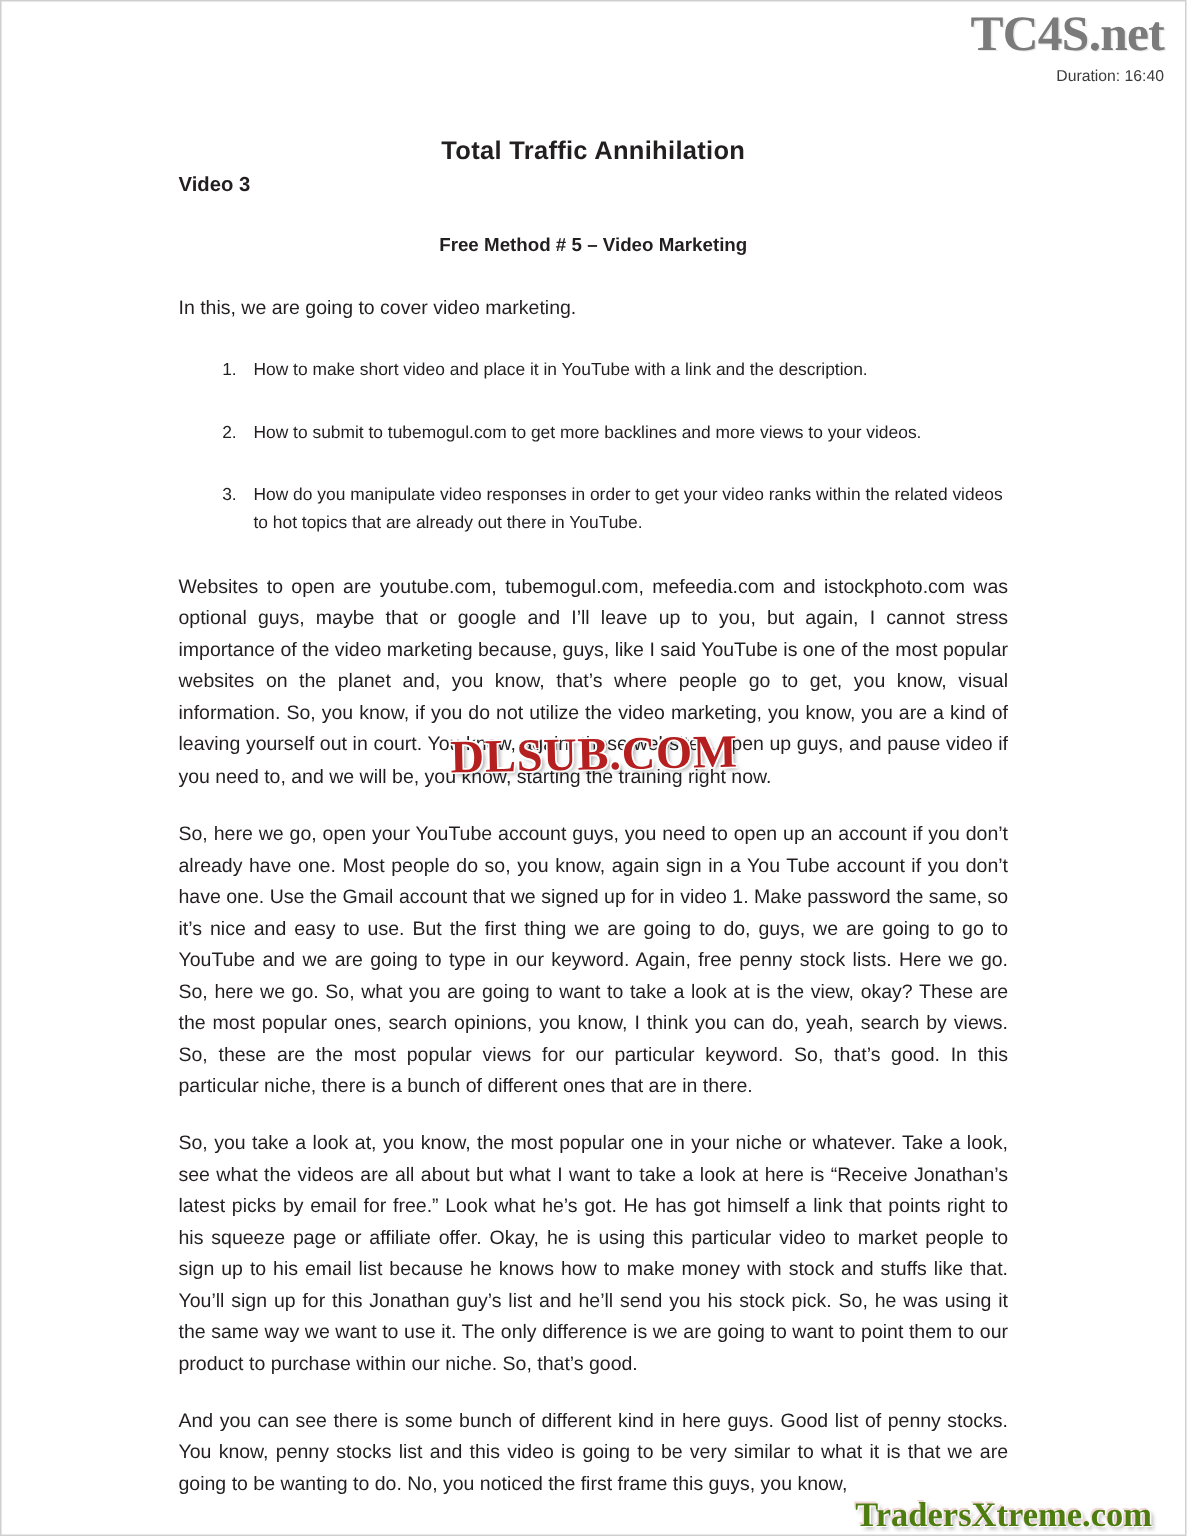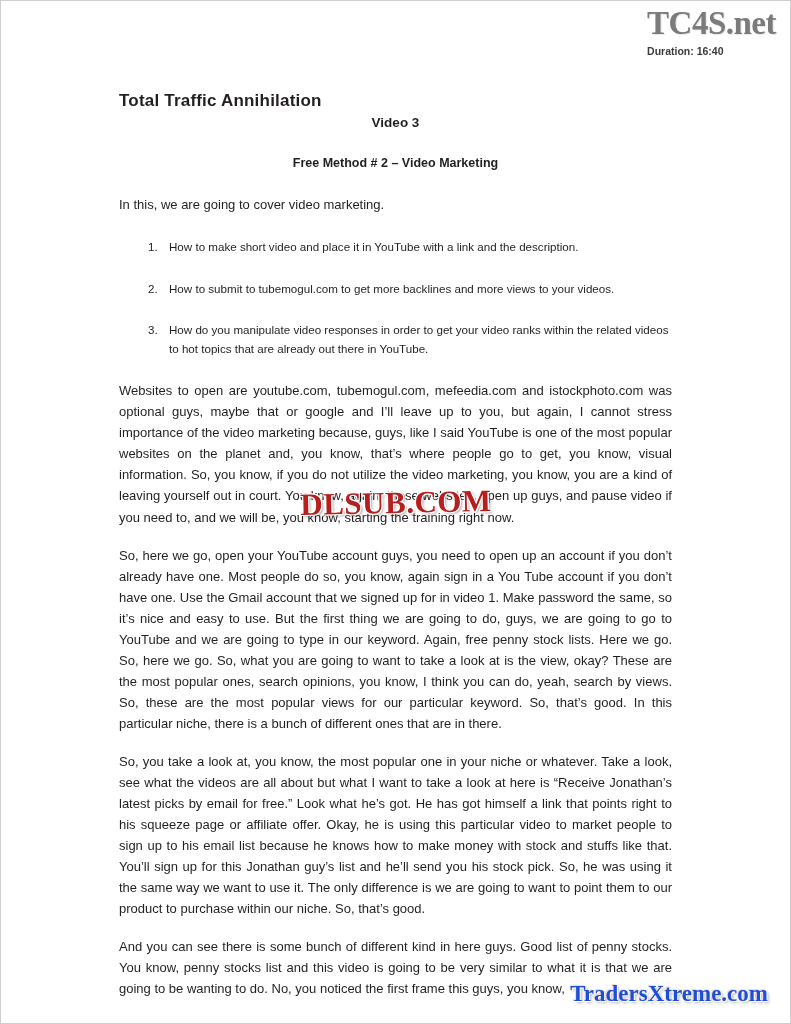--- a/index.html
+++ b/index.html
@@ -22,56 +22,56 @@
     box-sizing: border-box;
     border: 1px solid #cfcfcf;
     background: #ffffff;
   }
 
   
   .brand-top {
     position: absolute;
     top: 6px;
     right: 14px;
-    text-align: left;
+    text-align: right;
     line-height: 1;
   }
   .brand-top .brand-text {
     font-family: "Liberation Serif", serif;
     font-size: 33px;
     font-weight: bold;
     color: #7b7b7b;
     letter-spacing: -0.5px;
     text-shadow: 1px 1px 0 #e9e9e9;
   }
   .brand-top .duration {
     margin-top: 6px;
     font-size: 10.5px;
     color: #3b3b3b;
     font-family: "Liberation Sans", sans-serif;
-    font-weight: bold;
   }
 
   
   .doc {
     position: absolute;
     left: 118px;
     right: 118px;
     top: 90px;
   }
   h1.title {
     font-size: 17px;
     font-weight: bold;
+    text-align: center;
     margin: 0 0 4px 0;
     letter-spacing: 0.2px;
   }
   h2.subtitle {
     font-size: 13.5px;
     font-weight: bold;
-    text-align: center;
+    text-align: left;
     margin: 0 0 26px 0;
   }
   h3.section {
     font-size: 12.5px;
     font-weight: bold;
     text-align: center;
     margin: 0 0 24px 0;
   }
   p.para {
     font-size: 13px;
@@ -113,25 +113,25 @@
       -1px 1px 0 #ffffff,
       2px 2px 3px rgba(0,0,0,0.35);
     pointer-events: none;
     white-space: nowrap;
   }
 
   
   .brand-bottom {
     position: absolute;
     right: 22px;
-    bottom: 16px;
+    bottom: 0;
     font-family: "Liberation Serif", serif;
     font-size: 23px;
     font-weight: bold;
-    color: #1d4ed8;
+    color: #4d7c0f;
     letter-spacing: 0px;
     text-shadow:
       1px 1px 0 #ffffff,
       -1px -1px 0 #f3d7d7,
       2px 2px 3px rgba(0,0,0,0.3);
     white-space: nowrap;
   }
 </style>
 </head>
 <body>
@@ -139,21 +139,21 @@
 <div class="page">
 
   <div class="brand-top">
     <div class="brand-text">TC4S.net</div>
     <div class="duration">Duration:  16:40</div>
   </div>
 
   <div class="doc">
     <h1 class="title">Total Traffic Annihilation</h1>
     <h2 class="subtitle">Video 3</h2>
-    <h3 class="section">Free Method # 2 –  Video Marketing</h3>
+    <h3 class="section">Free Method # 5 –  Video Marketing</h3>
 
     <p class="para intro">In this, we are going to cover video marketing.</p>
 
     <ol class="points">
       <li>How to make short video and place it in YouTube with a link and the description.</li>
       <li>How to submit to tubemogul.com to get more backlines and more views to your videos.</li>
       <li>How do you manipulate video responses in order to get your video ranks within the related videos to hot topics that are already out there in YouTube.</li>
     </ol>
 
     <p class="para">Websites to open are youtube.com, tubemogul.com, mefeedia.com and istockphoto.com was optional guys, maybe that or google and I’ll leave up to you, but again, I cannot stress importance of the video marketing because, guys, like I said YouTube is one of the most popular websites on the planet and, you know, that’s where people go to get, you know, visual information.  So, you know, if you do not utilize the video marketing, you know, you are a kind of leaving yourself out in court.  You know, again, these websites, open up guys, and pause video if you need to, and we will be, you know, starting the training right now.</p>

